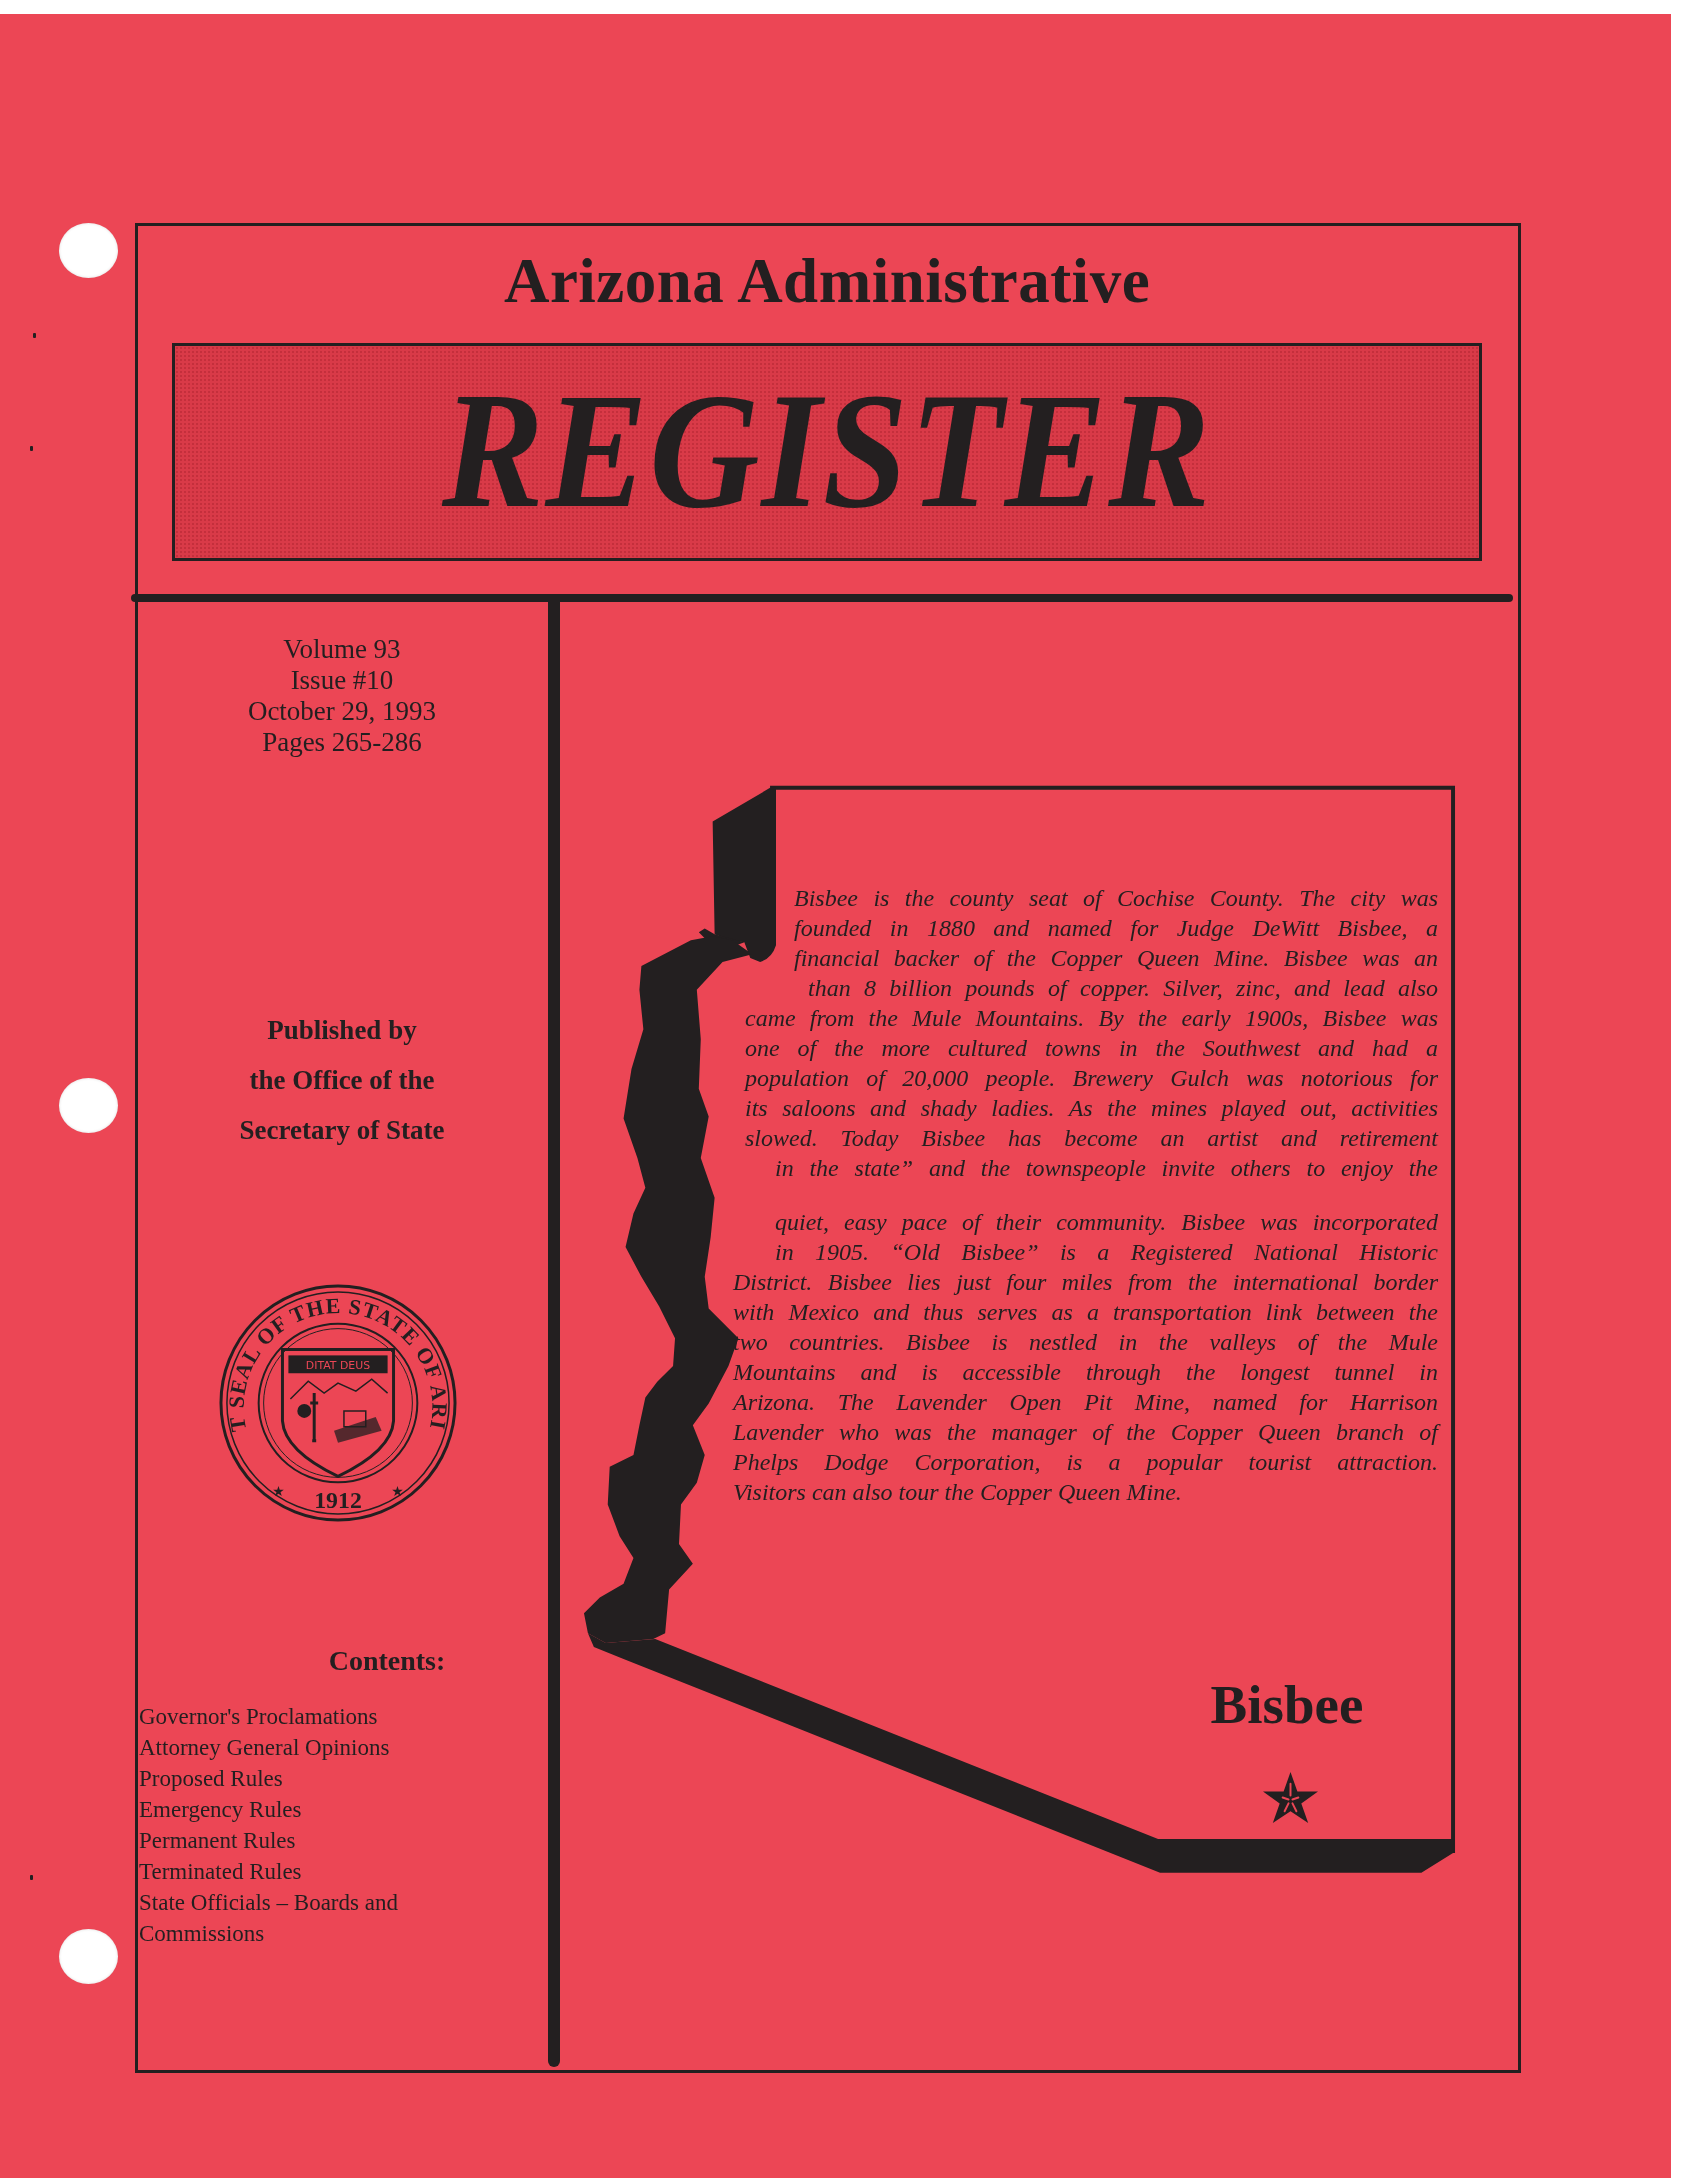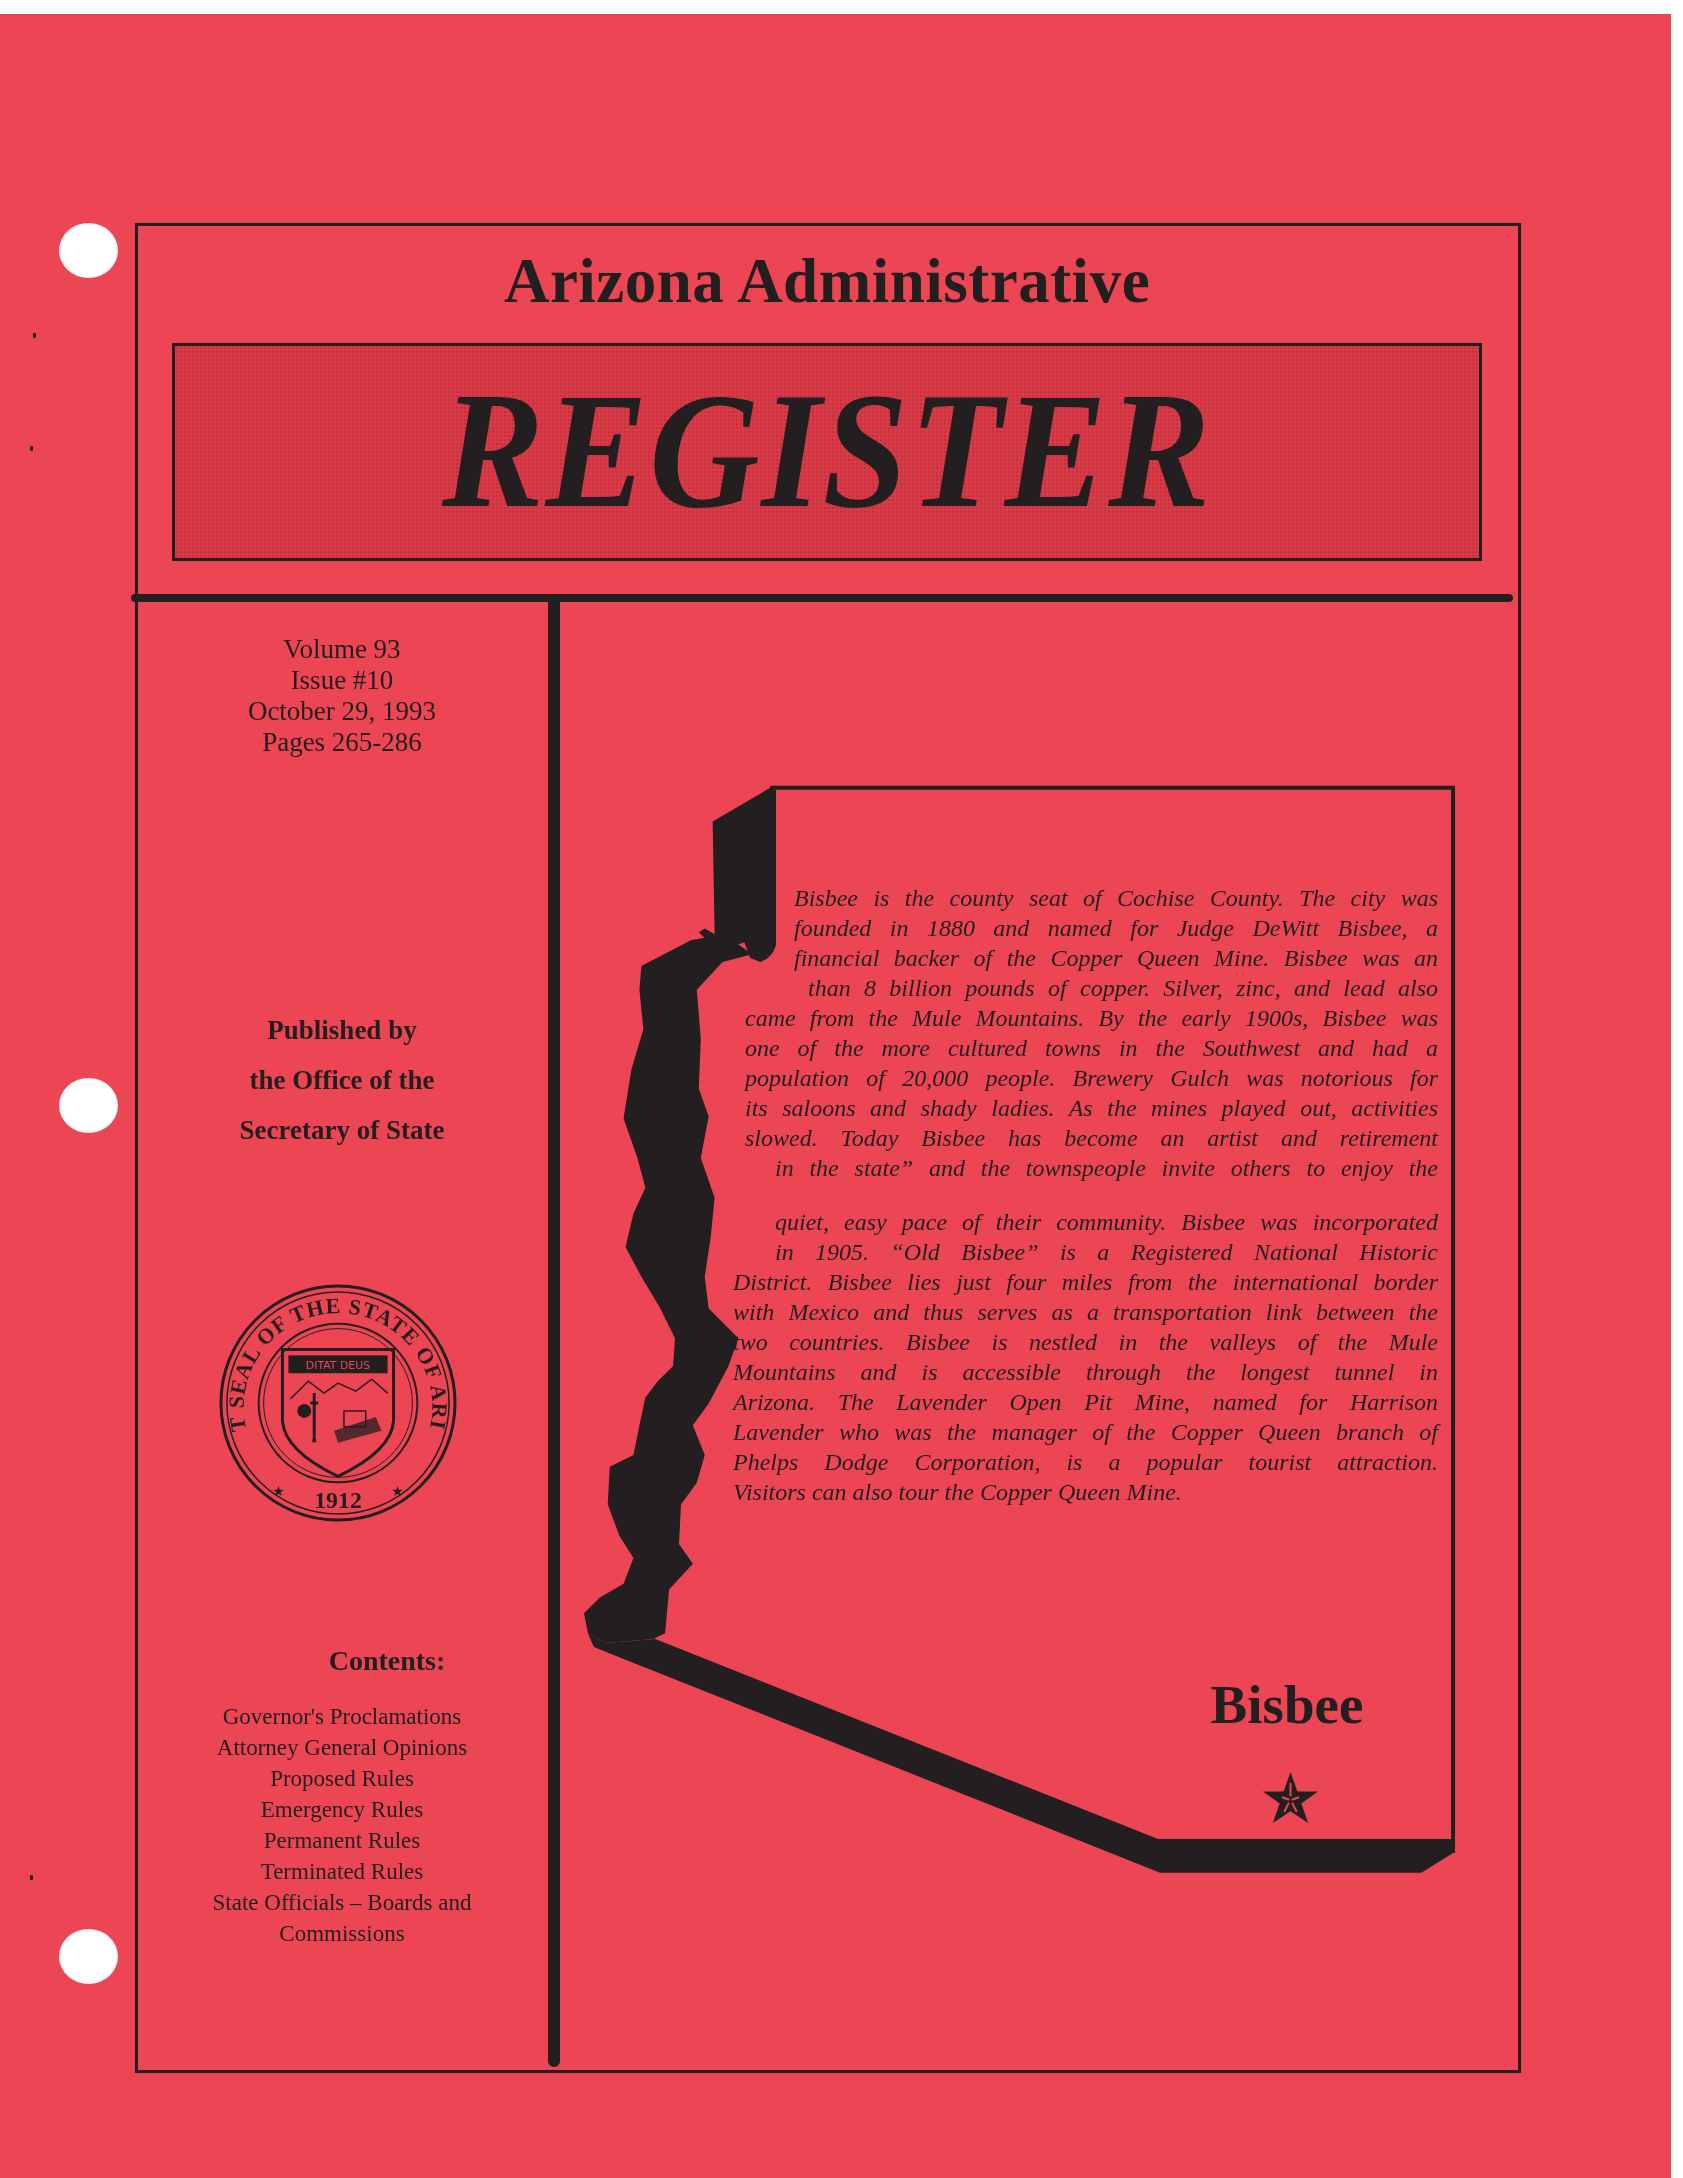--- a/index.html
+++ b/index.html
@@ -55,21 +55,21 @@
       font-family: "Liberation Serif", serif; font-weight: bold; font-size: 27px; line-height: 50px;
     }
     .seal {
       position: absolute; left: 217px; top: 1282px; width: 242px; height: 242px;
     }
     .contents-head {
       position: absolute; left: 139px; top: 1643px; width: 406px; text-align: center;
       font-weight: bold; font-size: 28px; line-height: 36px; margin-left: 45px;
     }
     .contents-list {
-      position: absolute; left: 139px; top: 1701px; width: 406px; text-align: center;
+      position: absolute; left: 139px; top: 1701px; width: 406px; 
       font-size: 23px; line-height: 31px; margin: 0; padding: 0; list-style: none;
     }
     .map {
       position: absolute; left: 574px; top: 772px; width: 891px; height: 1168px;
     }
     .bisbee-text {
       position: absolute; left: 733px; top: 883px; width: 705px;
       font-style: italic; font-size: 24px; line-height: 30px; text-align: justify;
       text-align-last: left;
     }

